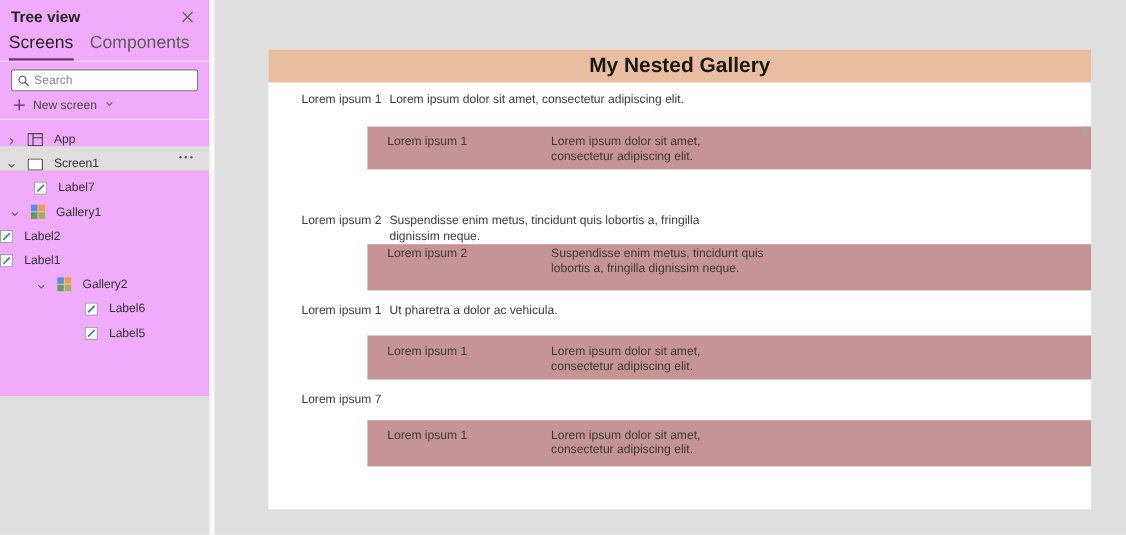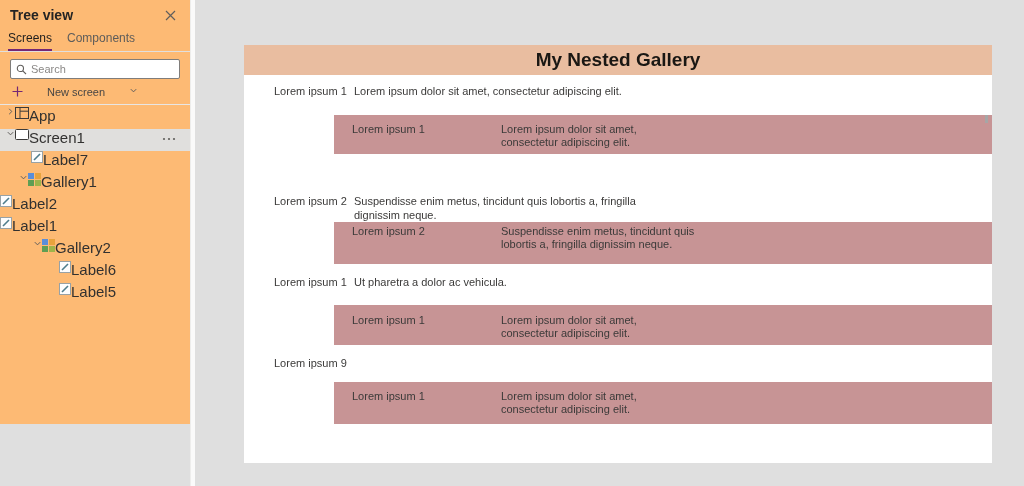--- a/index.html
+++ b/index.html
@@ -1,56 +1,56 @@
 <!DOCTYPE html>
 <html style="--accent: #742774; --banner: #e9bda0; --nested-row: #c79495; --workspace: #dfdfdf; --selected-row: #e0dfdd;"><head>
 <meta charset="utf-8">
 <style>
   * { margin:0; padding:0; box-sizing:border-box; }
   html,body { width:1024px; height:486px; overflow:hidden;
     font-family:"Liberation Sans", sans-serif; background:var(--workspace,#dfdfdf); }
 
   
-  .panel { position:absolute; left:0; top:0; width:190px; height:424px;
-    background:#fdba74; }
+  .panel { position:absolute; left:0; top:0; width:190px; height:360px;
+    background:#f0abfc; }
   .scroll-track { position:absolute; left:190px; top:0; width:5px; height:486px;
     background:#fafafa; border-left:1px solid #ededec; }
 
   .panel-header { display:flex; align-items:center; justify-content:space-between;
     padding:7px 12px 4px 10px; }
   .panel-title { font-size:14px; font-weight:600; color:#252423; }
   .close-btn { background:none; border:none; cursor:pointer; display:flex; padding:2px; }
 
   .tabs { display:flex; gap:15px; padding:4px 0 0 8px; border-bottom:1px solid #e1dfdd; }
-  .tab { font-size:12px; color:#5d5c5a; padding-bottom:4px; cursor:pointer; }
+  .tab { font-size:16px; color:#5d5c5a; padding-bottom:4px; cursor:pointer; }
   .tab.active { color:#201f1e; border-bottom:2px solid var(--accent,#742774); }
 
   .search-box { margin:7px 10px 0 10px; height:20px; background:#fff;
     border:1px solid #7f7d7b; border-radius:2px; display:flex; align-items:center;
     padding:0 5px; gap:4px; }
   .search-box input { border:none; outline:none; width:100%; font-size:11px;
     font-family:"Liberation Sans", sans-serif; color:#323130; background:transparent; }
   .search-box input::placeholder { color:#8a8886; }
 
-  .new-screen { margin:7px 0 0 12px; display:flex; gap:24px;
+  .new-screen { margin:7px 0 0 12px; display:flex; gap:7px;
     font-size:11px; color:#484644; cursor:pointer; padding-bottom:6px; }
   .panel-divider { border-bottom:1px solid #e8e6e4; }
 
   .tree { margin-top:2px; }
-  .trow { height:22px; display:flex; align-items:flex-start; gap:0;
-    font-size:15px; color:#323130; cursor:pointer; position:relative; }
+  .trow { height:22px; display:flex; align-items:flex-end; gap:10px;
+    font-size:11px; color:#323130; cursor:pointer; position:relative; }
   .chev { width:9px; display:flex; flex:none; }
   .ticon { display:flex; flex:none; }
   .t-app    { padding-left:6px; }
   .t-screen { padding-left:6px; background:var(--selected-row,#e0dfdd); }
   .t-label7 { padding-left:31px; }
-  .t-gal1   { padding-left:19px; }
+  .t-gal1   { padding-left:9px; }
   .t-label2, .t-label1 { }
   .t-gal2   { padding-left:33px; }
-  .t-label6, .t-label5 { padding-left:59px; }
+  .t-label6, .t-label5 { padding-left:77px; }
   .more { position:absolute; right:14px; top:8px; display:flex; cursor:pointer; }
 
   
   .canvas { position:absolute; left:244px; top:45px; width:748px; height:418px;
     background:#fff; }
   .banner { position:absolute; left:0; top:0; width:748px; height:30px;
     background:var(--banner,#e9bda0); display:flex; align-items:center;
     justify-content:center; }
   .banner span { font-size:19px; font-weight:700; color:#1a1713; }
 
@@ -269,19 +269,19 @@
     <div class="n-body">Suspendisse enim metus, tincidunt quis lobortis a, fringilla dignissim neque.</div>
   </div>
 
   <div class="g-label r3-label">Lorem ipsum 1</div>
   <div class="g-body r3-body">Ut pharetra a dolor ac vehicula.</div>
   <div class="g-bar r3-bar">
     <div class="n-label">Lorem ipsum 1</div>
     <div class="n-body">Lorem ipsum dolor sit amet, consectetur adipiscing elit.</div>
   </div>
 
-  <div class="g-label r4-label">Lorem ipsum 9</div>
+  <div class="g-label r4-label">Lorem ipsum 7</div>
   <div class="g-bar r4-bar">
     <div class="n-label">Lorem ipsum 1</div>
     <div class="n-body">Lorem ipsum dolor sit amet, consectetur adipiscing elit.</div>
   </div>
 
 </main>
 
 </body></html>

